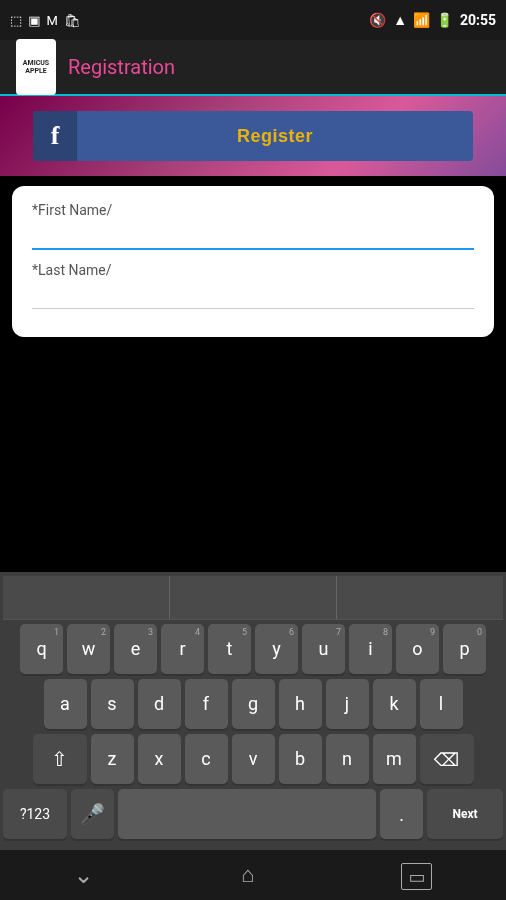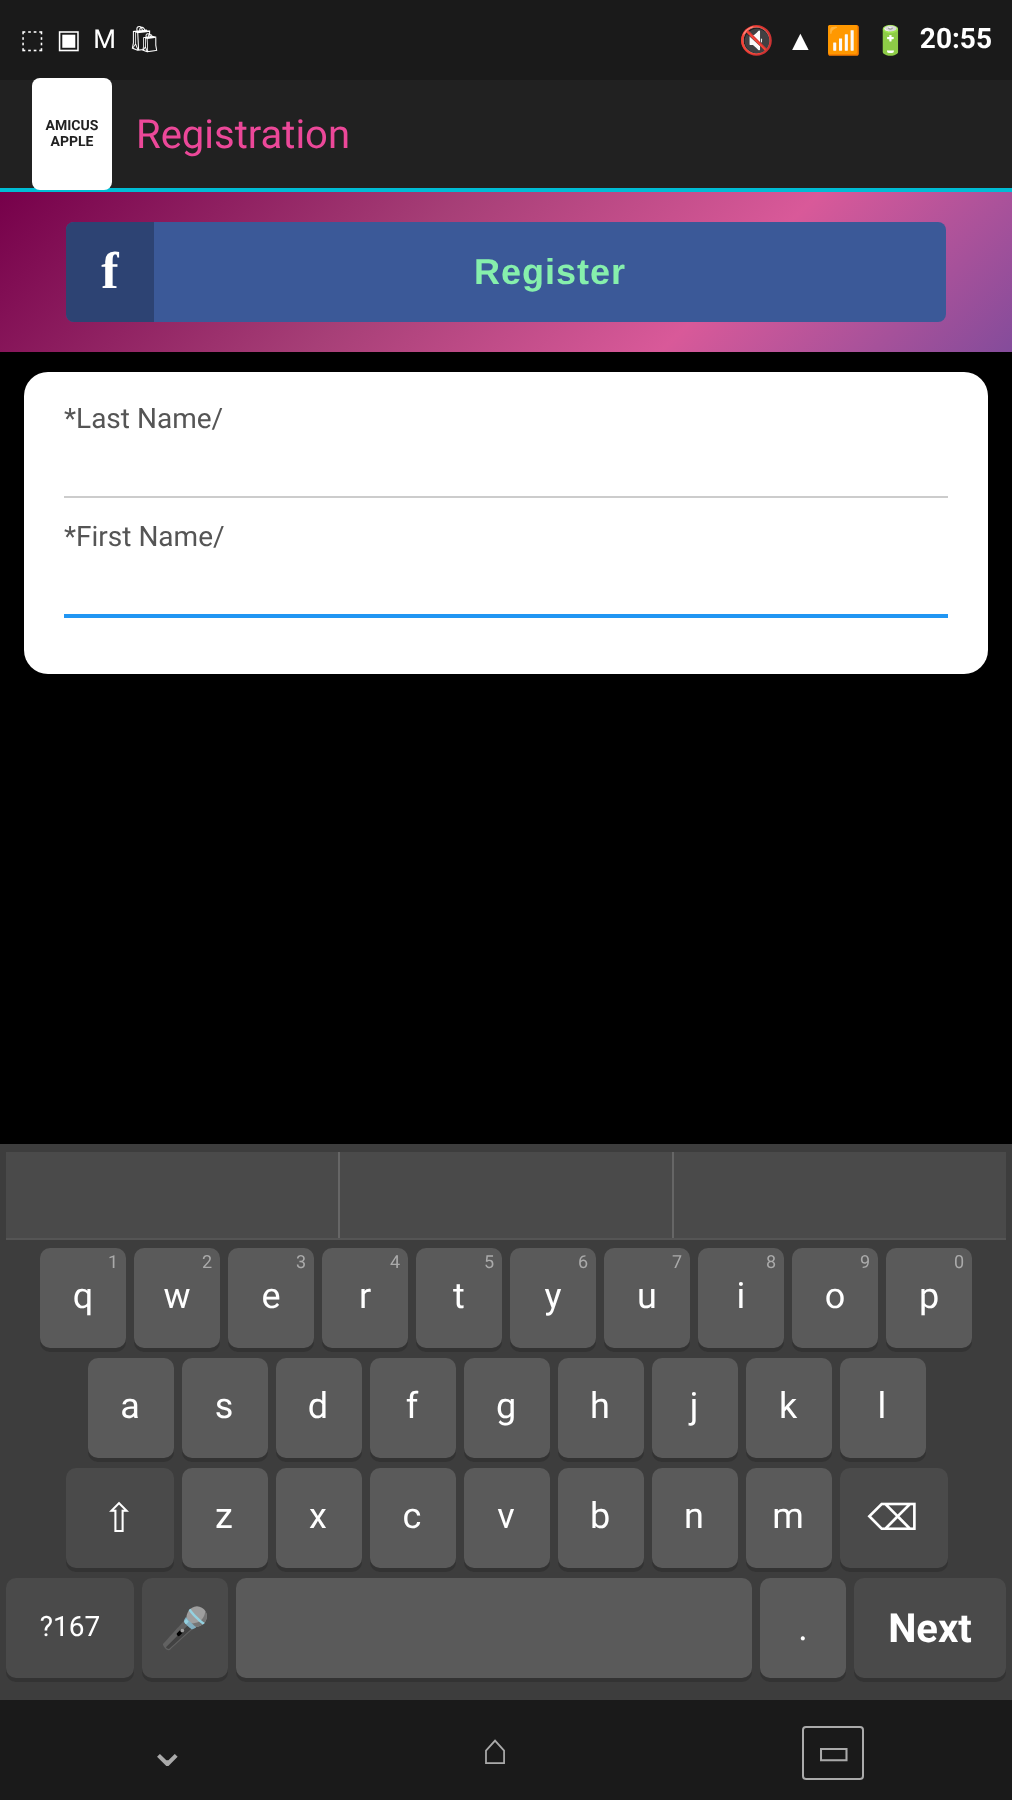--- a/index.html
+++ b/index.html
@@ -101,21 +101,21 @@
       align-items: center;
       justify-content: center;
       border-radius: 4px 0 0 4px;
       font-size: 26px;
       color: #fff;
       font-weight: bold;
       font-family: Georgia, serif;
     }
     .fb-register-label {
       flex: 1;
-      color: #86efac;
+      color: #eab308;
       font-size: 18px;
       font-weight: bold;
       text-align: center;
       letter-spacing: 0.5px;
     }
 
     
     #form-area {
       background: #fff;
       margin: 10px 12px 0 12px;
@@ -248,21 +248,21 @@
       min-height: 50px;
       border-radius: 5px;
       box-shadow: 0 2px 0 #333;
     }
     .key-period {
       width: 43px;
     }
     .key-next {
       width: 76px;
       background: #4a4a4a;
-      font-size: 20px;
+      font-size: 12px;
       font-weight: bold;
     }
 
     
     #nav-bar {
       position: absolute;
       bottom: 0;
       left: 0;
       width: 506px;
       height: 50px;
@@ -309,26 +309,26 @@
   <button id="facebook-register-btn">
     <div class="fb-icon-box">
       <span>f</span>
     </div>
     <span class="fb-register-label">Register</span>
   </button>
 </div>
 
 <div id="form-area">
   <div class="form-field">
+    <label class="field-label">*First Name/</label>
+    <input class="field-input" type="text" value="" style="">
+  </div>
+  <div class="form-field">
     <label class="field-label">*Last Name/</label>
     <input class="field-input-inactive" type="text" value="" style="">
-  </div>
-  <div class="form-field">
-    <label class="field-label">*First Name/</label>
-    <input class="field-input" type="text" value="" style="">
   </div>
 </div>
 
 <div id="keyboard-container">
 
   <div id="suggestion-bar">
     <div class="suggestion-item"></div>
     <div class="suggestion-item"></div>
     <div class="suggestion-item"></div>
   </div>
@@ -431,21 +431,21 @@
     <div class="key key-std">
         <span class="key-letter">m</span>
       </div>
     <div class="key key-backspace">
       <span style="font-size:18px;">⌫</span>
     </div>
   </div>
 
   <div class="key-row">
     <div class="key key-symbol">
-      <span style="font-size:14px;">?167</span>
+      <span style="font-size:14px;">?123</span>
     </div>
     <div class="key key-mic">
       <span style="font-size:20px;">🎤</span>
     </div>
     <div class="key-space"></div>
     <div class="key key-period">
       <span>.</span>
     </div>
     <div class="key key-next">
       <span>Next</span>

